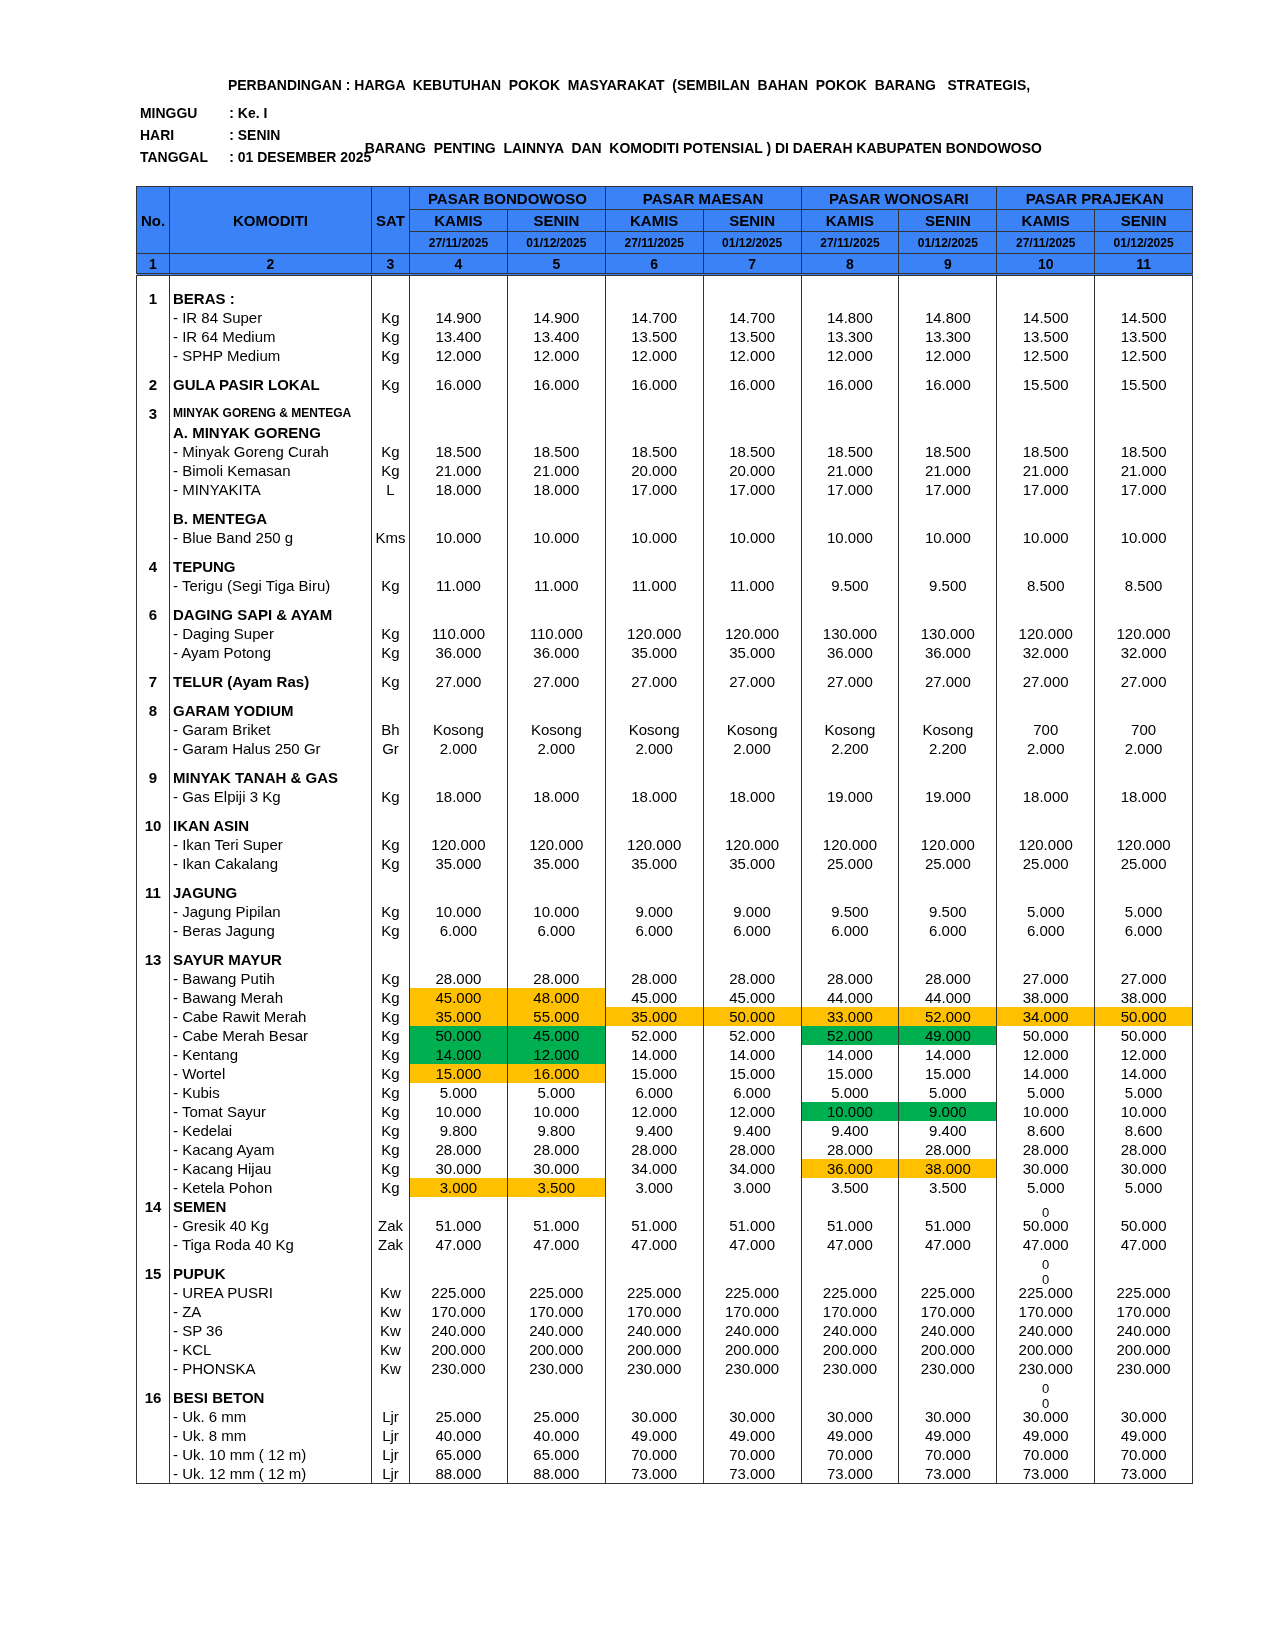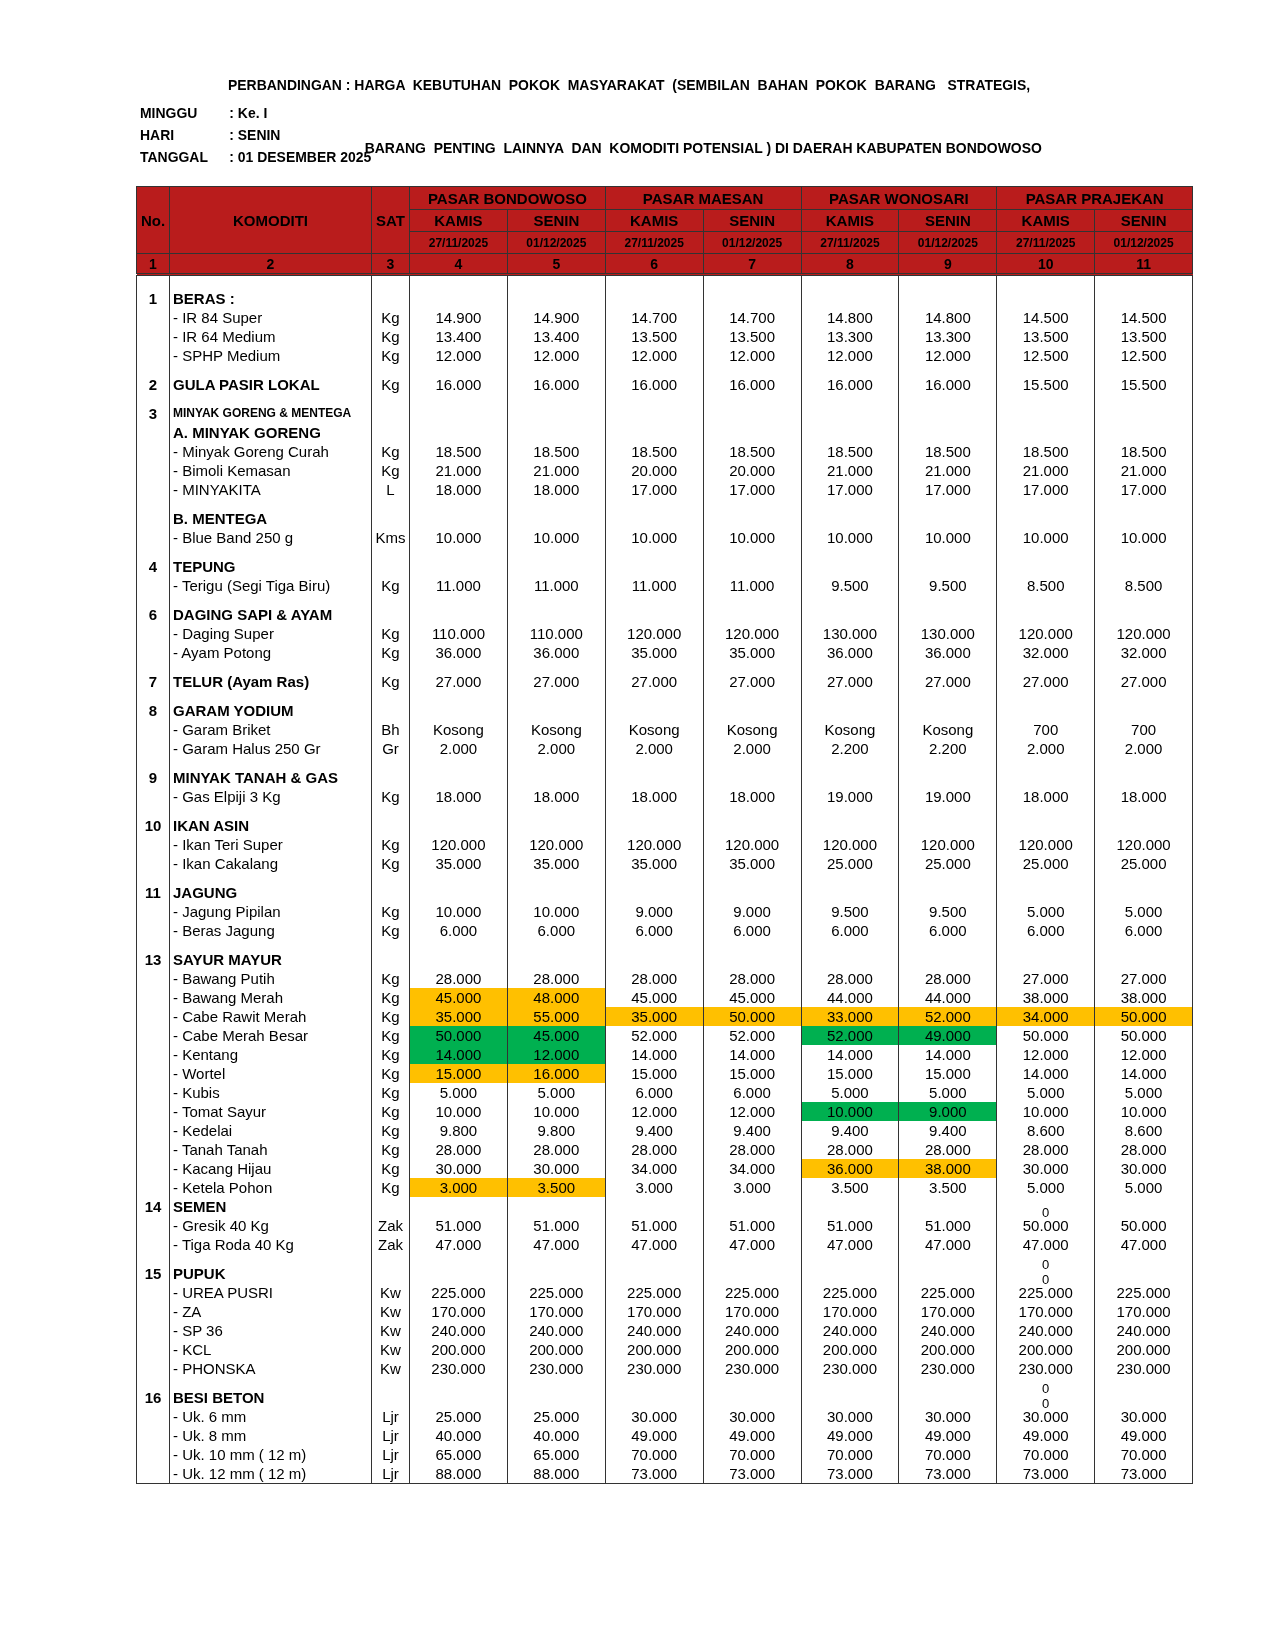--- a/index.html
+++ b/index.html
@@ -7,21 +7,21 @@
   .title { position:absolute; left:228px; top:32px; font-weight:bold; font-size:15px; line-height:21px; transform:scaleX(0.93); transform-origin:left top; white-space:pre; }
   .title .l2 { padding-left:147px; }
   .meta { position:absolute; left:140px; top:102px; font-weight:bold; font-size:15px; line-height:22px; transform:scaleX(0.93); transform-origin:left top; }
   .meta .row { display:flex; }
   .meta .k { width:96px; }
   table.main { position:absolute; left:136px; top:186px; border-collapse:collapse; table-layout:fixed; width:1056px; }
   table.main col.c-no { width:33px; }
   table.main col.c-kom { width:202px; }
   table.main col.c-sat { width:38px; }
   table.main col.c-val { width:97.875px; }
-  thead th { background:#b91c1c; border:1.5px solid #333; font-weight:bold; text-align:center; padding:0; }
+  thead th { background:#3b82f6; border:1.5px solid #333; font-weight:bold; text-align:center; padding:0; }
   th.market { font-size:15px; height:22px; }
   th.day { font-size:15px; height:21px;text-align:center; }
   th.date { font-size:12px; height:21px;text-align:center; }
   th.num { font-size:14px; height:19px; }
   th.no, th.kom, th.sat { font-size:15px; }
   tr.spacer td { height:3px; padding:0; border-left:1.5px solid #333; border-right:1.5px solid #333; border-top:3px double #333; background:#fff; }
   tbody td { border-left:1.5px solid #333; border-right:1.5px solid #333; padding:0; font-size:15px; height:19px; line-height:19px; white-space:nowrap; }
   td.no { text-align:center; font-weight:bold; }
   td.kom { padding-left:3px; }
   td.sat { text-align:center; }
@@ -787,21 +787,21 @@
         <td class="val">9.800</td>
         <td class="val">9.400</td>
         <td class="val">9.400</td>
         <td class="val">9.400</td>
         <td class="val">9.400</td>
         <td class="val">8.600</td>
         <td class="val">8.600</td>
       </tr>
       <tr class="">
         <td class="no"></td>
-        <td class="kom">- Tanah Tanah</td>
+        <td class="kom">- Kacang Ayam</td>
         <td class="sat">Kg</td>
         <td class="val">28.000</td>
         <td class="val">28.000</td>
         <td class="val">28.000</td>
         <td class="val">28.000</td>
         <td class="val">28.000</td>
         <td class="val">28.000</td>
         <td class="val">28.000</td>
         <td class="val">28.000</td>
       </tr>

